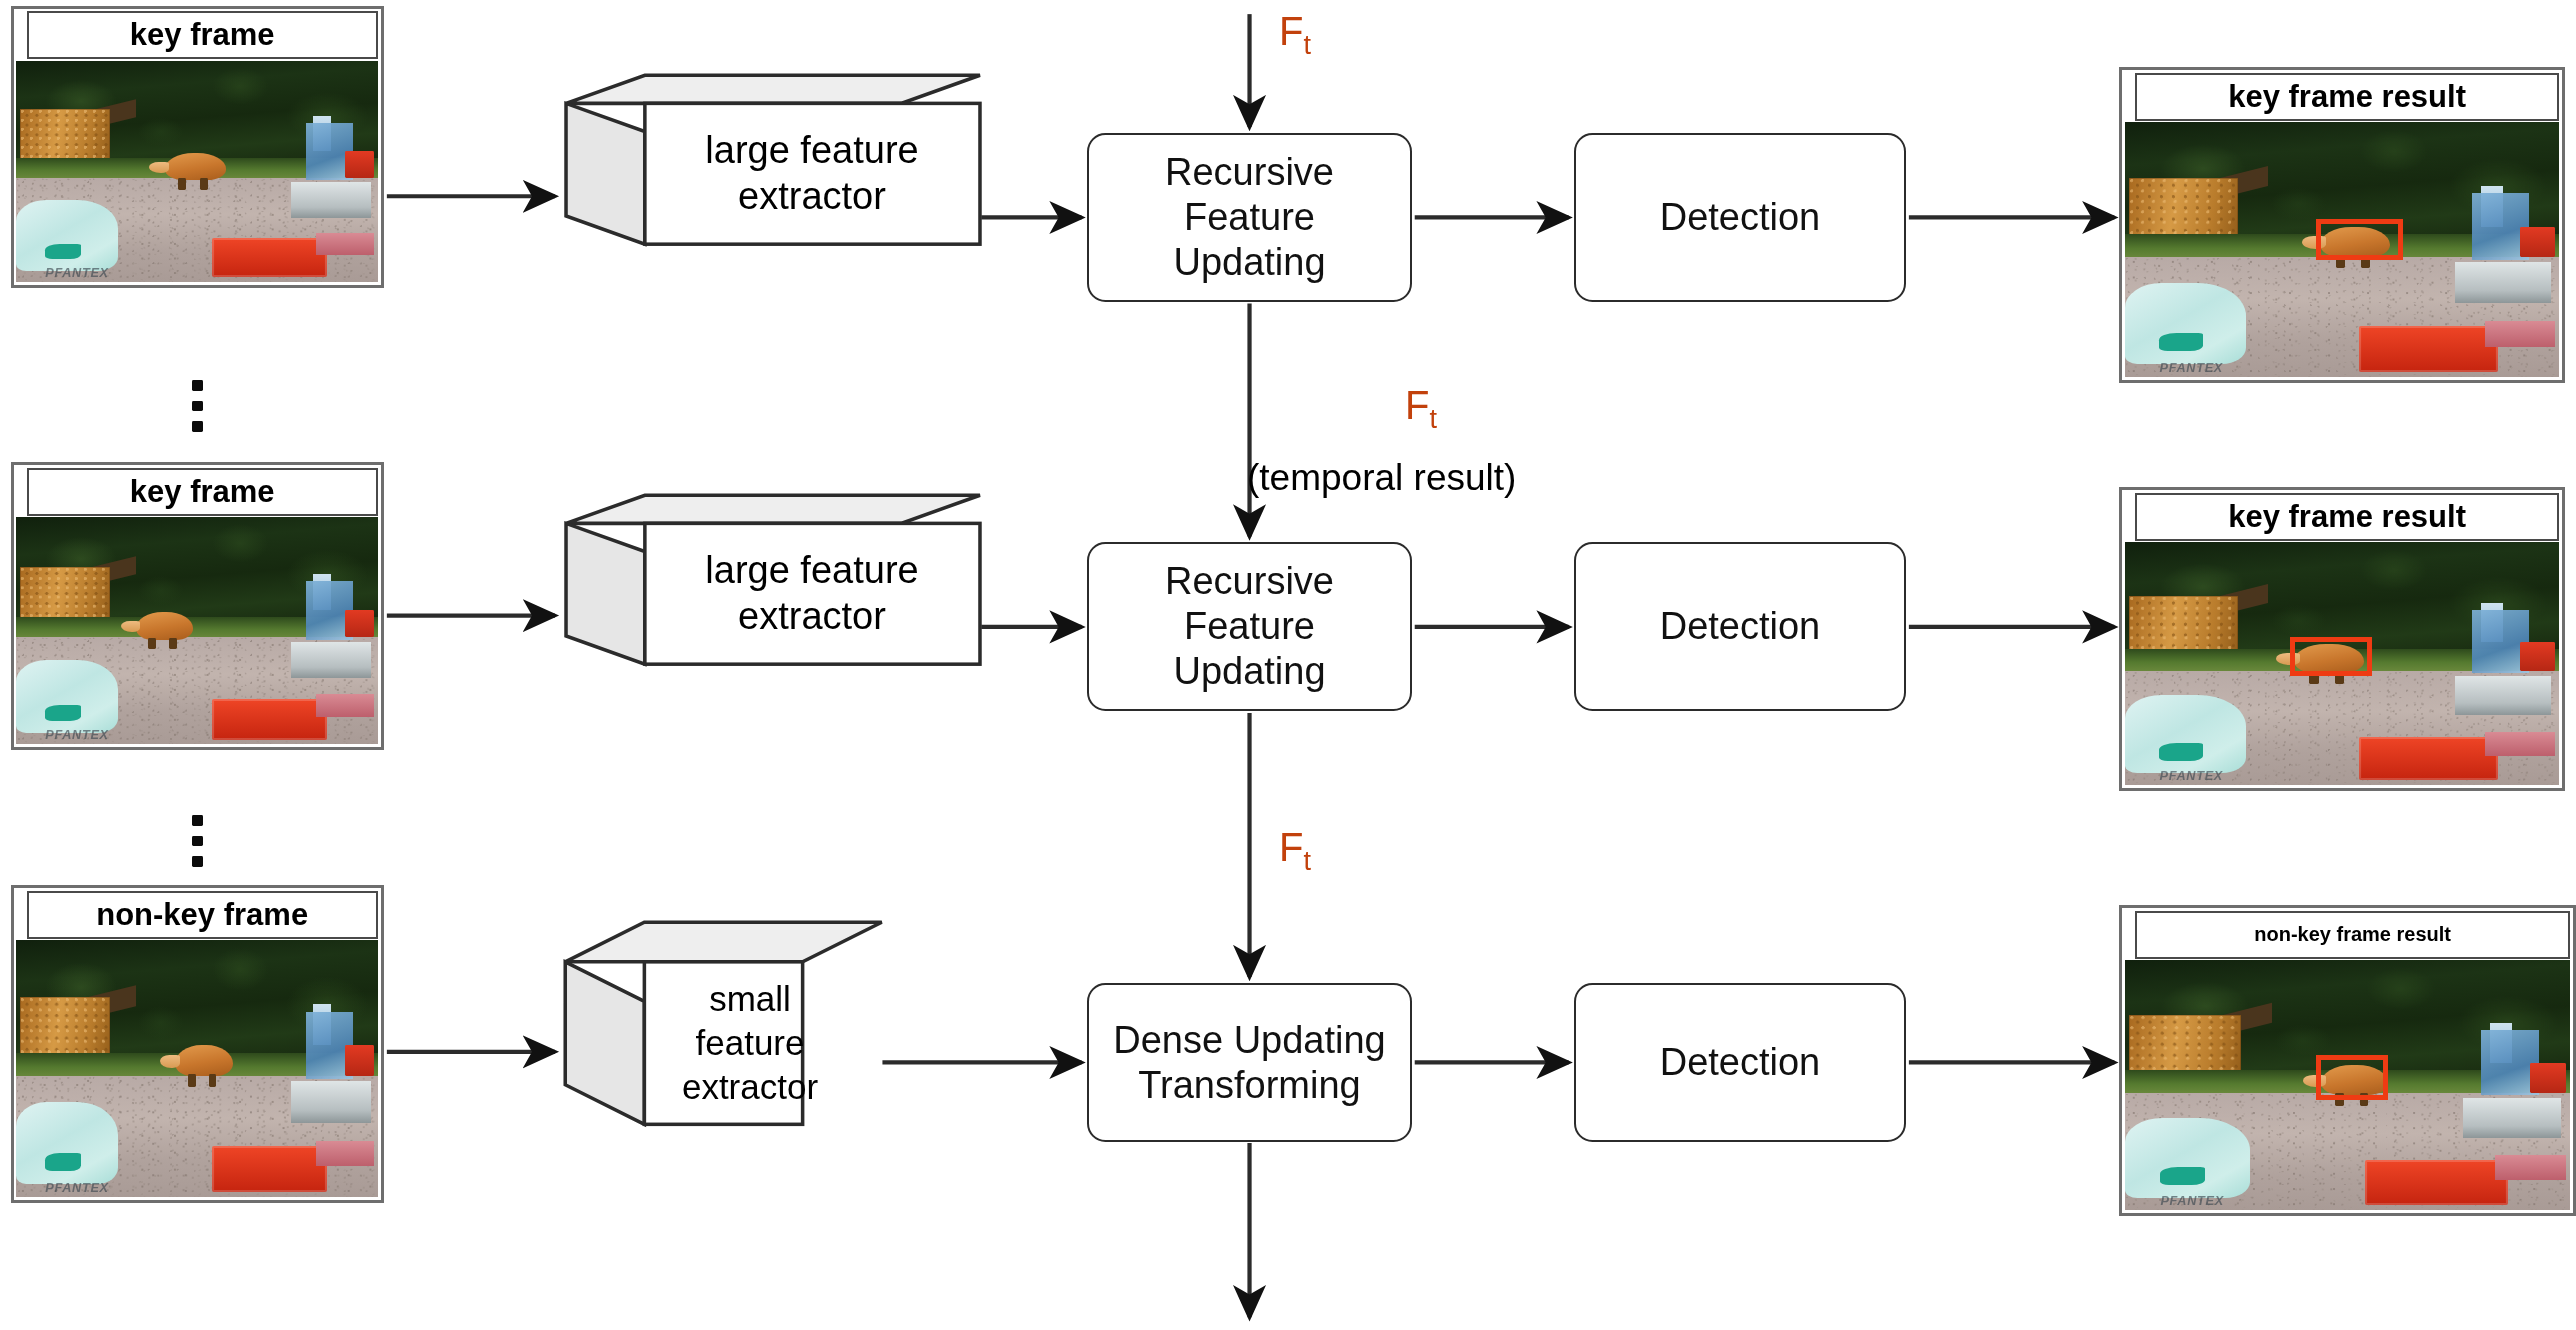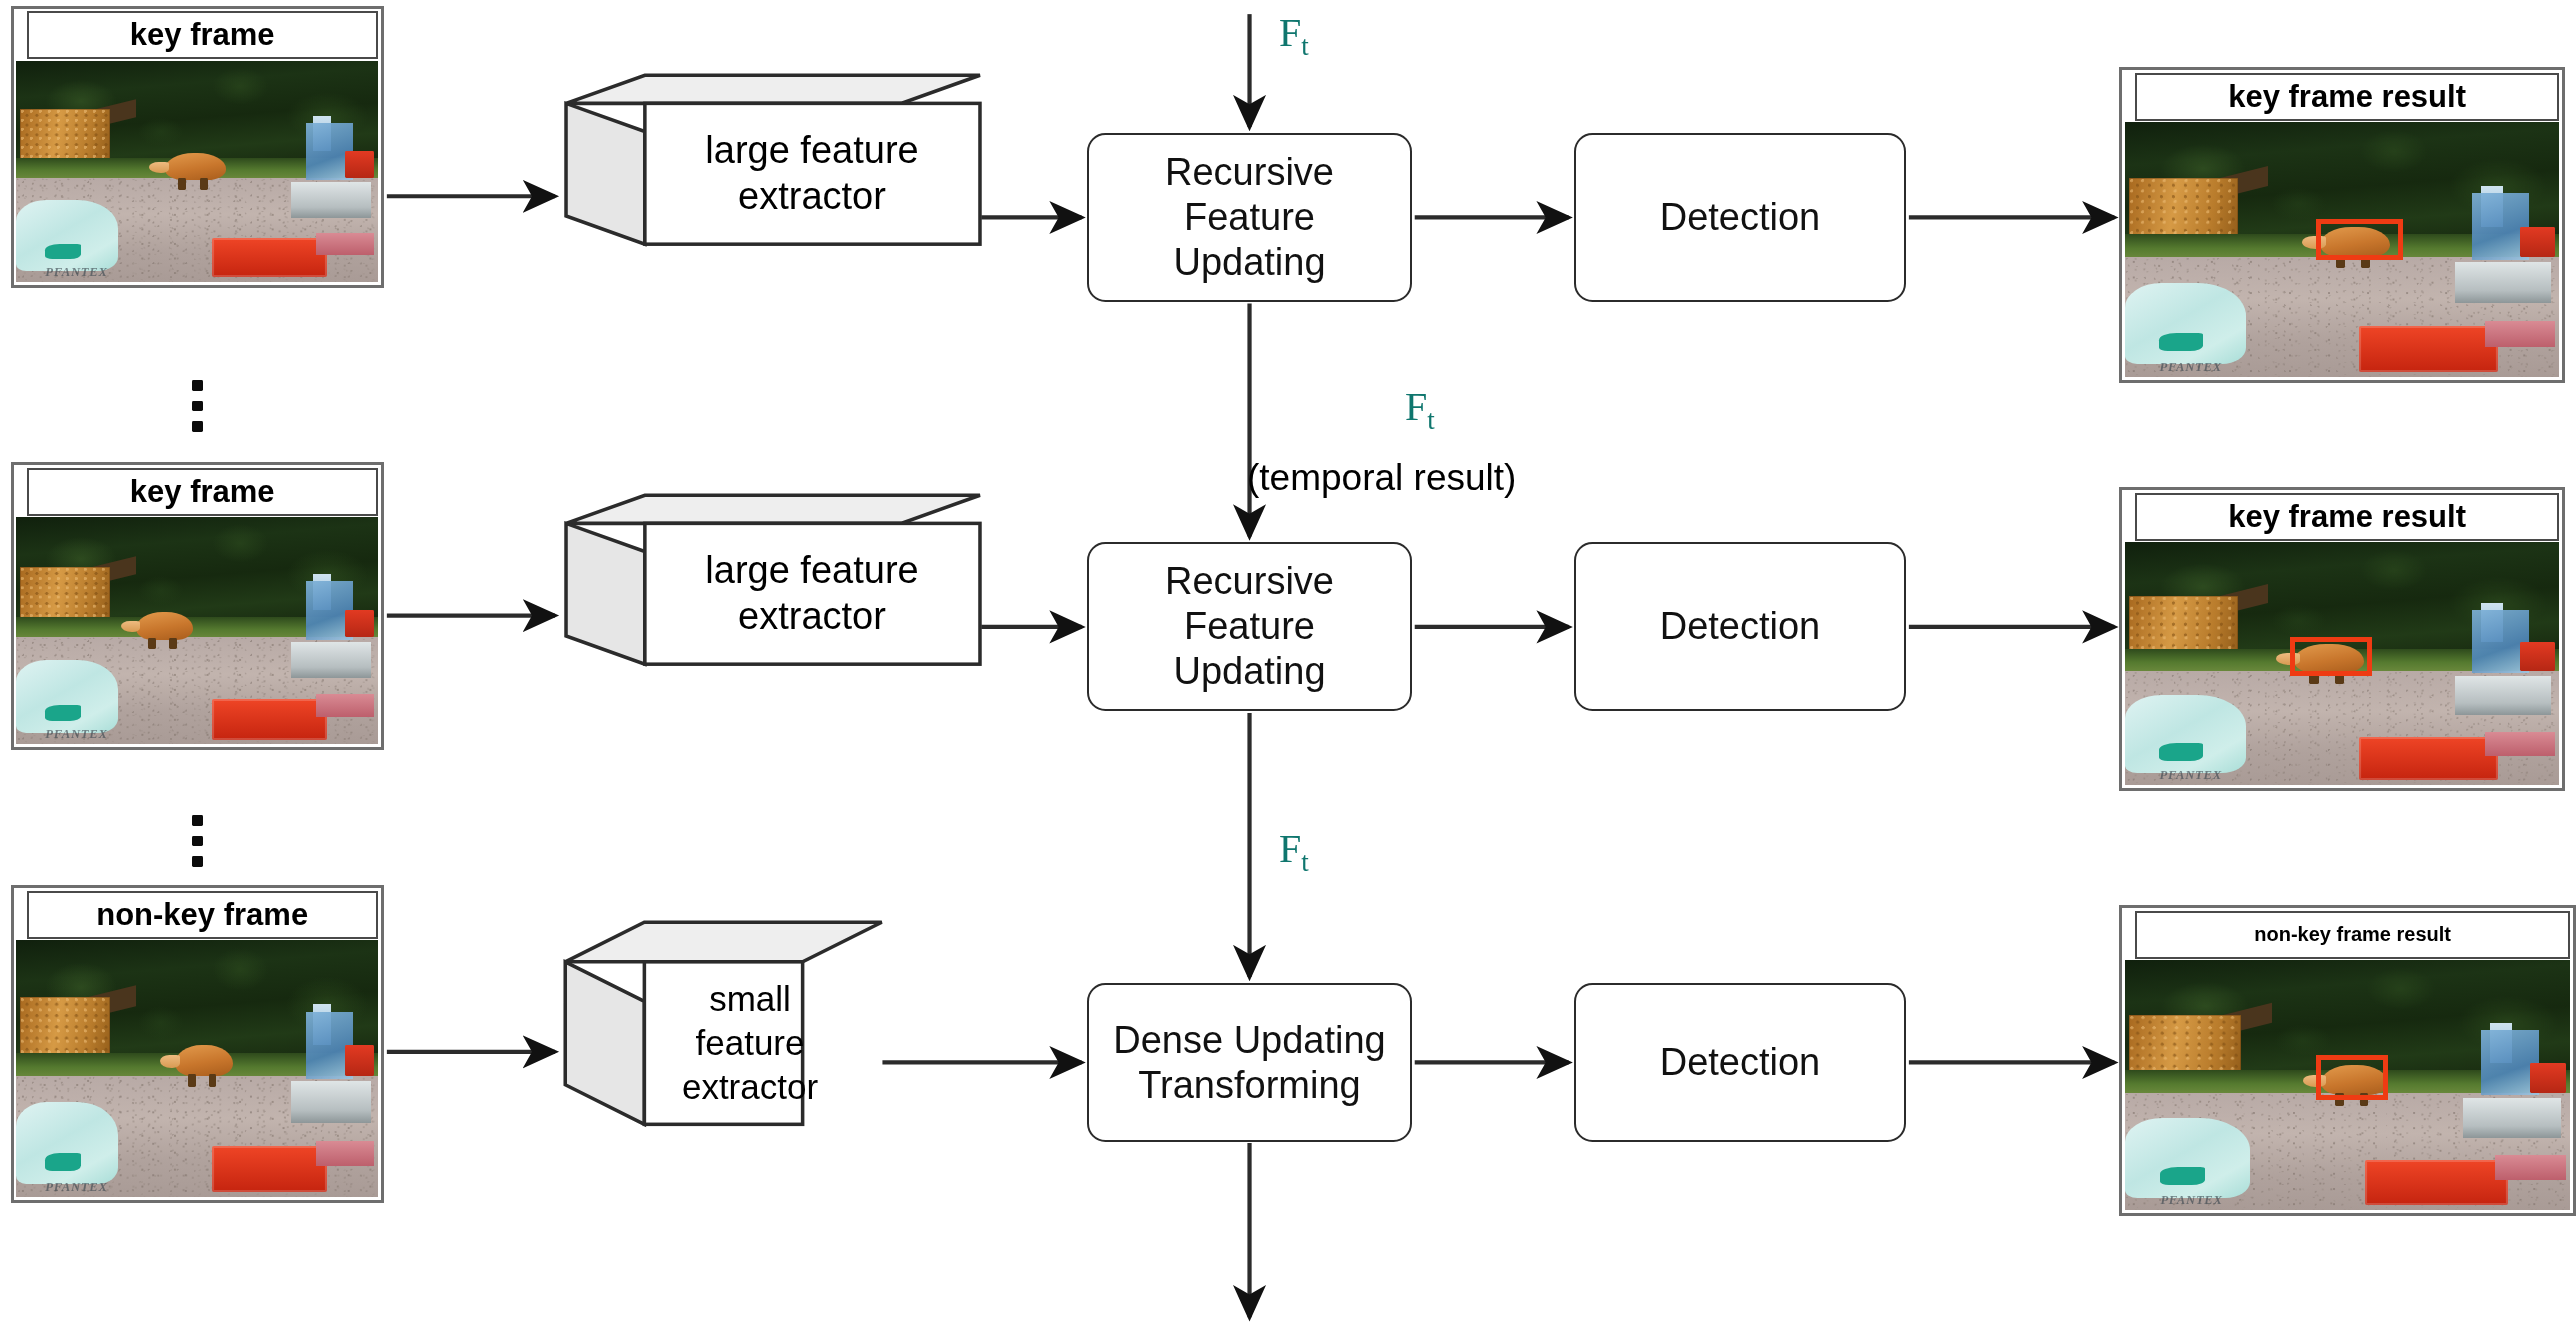--- a/index.html
+++ b/index.html
@@ -69,29 +69,29 @@
      background:linear-gradient(180deg,#ef4526,#c5240f);border-radius:2.1px;
      box-shadow:inset 0 0 0 2.1px rgba(255,255,255,.18);}
   .p-pink{position:absolute;right:1%;width:16%;bottom:12%;height:10%;
      background:linear-gradient(180deg,#d98b94,#bd5f6c);}
   .p-fox{position:absolute;background:linear-gradient(170deg,#e29a4c,#c8762c 55%,#a95d1c);
      border-radius:46% 46% 30% 30% / 60% 60% 40% 40%;}
   .p-fox:after{content:"";position:absolute;left:-26%;top:32%;width:34%;height:40%;
      background:linear-gradient(180deg,#eebb80,#d89a52);border-radius:50% 20% 40% 60%;}
   .p-fox .leg{position:absolute;bottom:-36%;width:13%;height:42%;background:#5a3a16;border-radius:1.4px;}
   .p-watermark{position:absolute;left:8%;bottom:1%;font-size:12.7px;color:#3f4a52;
-     font-style:italic;font-weight:bold;letter-spacing:0.7px;opacity:.65;font-family:Liberation Serif, serif;}
+     font-style:italic;font-weight:bold;letter-spacing:0.7px;opacity:.65;font-family:Liberation Sans, sans-serif;}
   .bbox{position:absolute;border:5px solid #ef3b13;box-sizing:border-box;}
 
   
   .rbox{position:absolute;box-sizing:border-box;border:2.8px solid #2b2b2b;border-radius:18.4px;
      background:#fff;display:flex;align-items:center;justify-content:center;text-align:center;
      font-size:38px;line-height:1.18;color:#111;}
   .cube{position:absolute;}
-  .vlabel{position:absolute;font-size:40px;color:#0f766e;white-space:nowrap;font-family:Liberation Serif, serif;}
+  .vlabel{position:absolute;font-size:40px;color:#c2410c;white-space:nowrap;}
   .vlabel sub{font-size:27px;}
   .annot{position:absolute;font-size:37px;color:#000;white-space:nowrap;}
   .dots{position:absolute;display:flex;flex-direction:column;gap:10px;align-items:center;}
   .dots i{width:10.6px;height:10.6px;background:#0b0b0b;border-radius:1.4px;display:block;}
 </style>
 </head>
 <body>
 
 <div id="stage">
 

